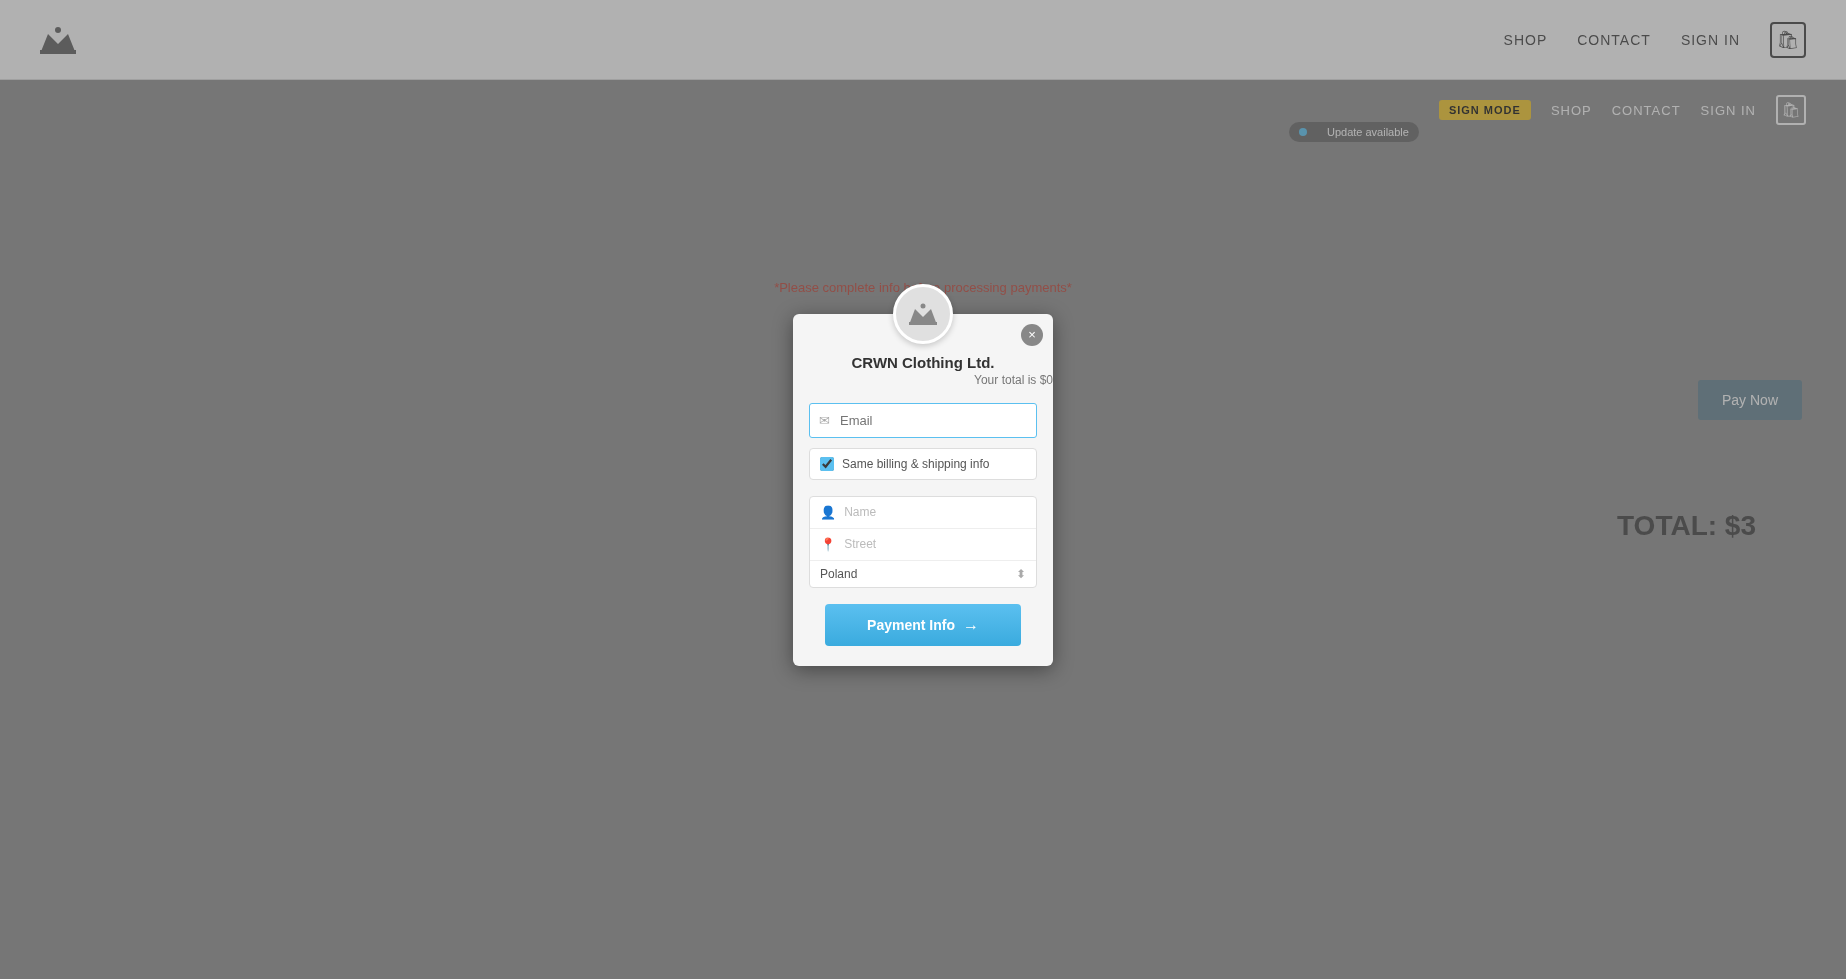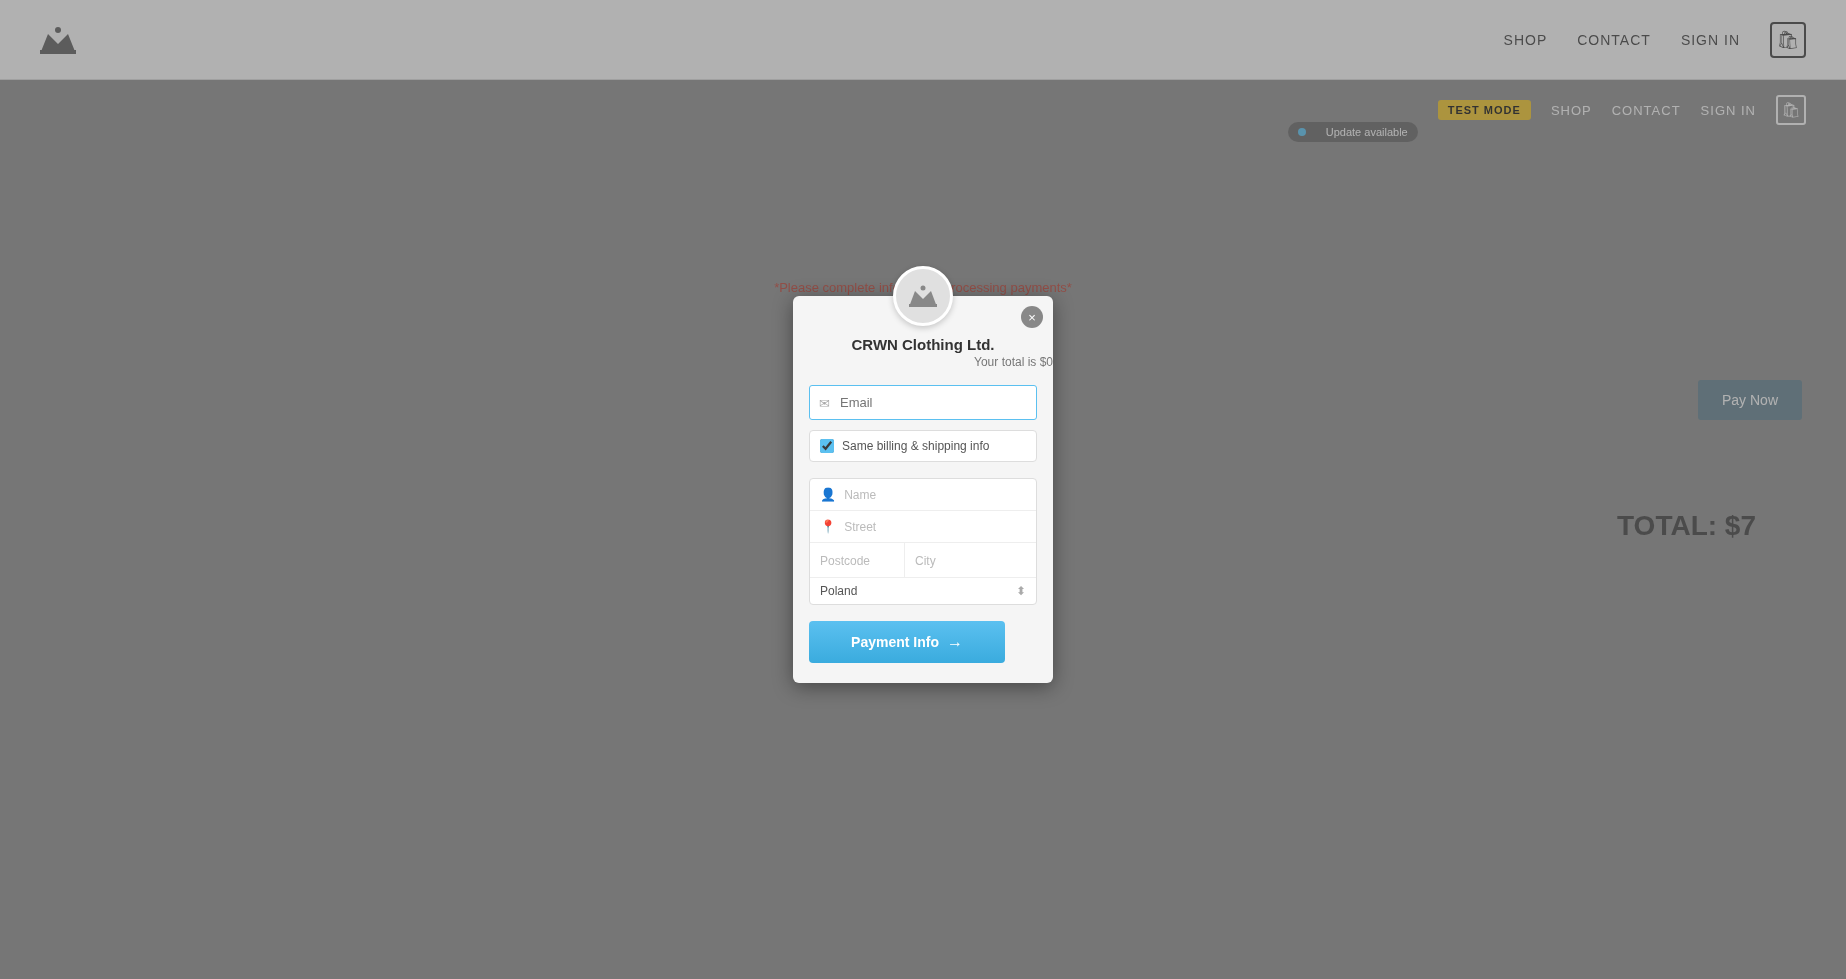--- a/index.html
+++ b/index.html
@@ -399,21 +399,21 @@
       border: none;
       border-radius: 4px;
       padding: 12px;
       font-size: 14px;
       font-weight: bold;
       cursor: pointer;
       display: flex;
       align-items: center;
       justify-content: center;
       gap: 8px;
-      margin: 0 0;
+      margin: 0 16px;
       width: calc(100% - 32px);
     }
 
     .payment-btn-arrow {
       font-size: 16px;
     }
 
     
     .crown-svg {
       width: 36px;
@@ -444,34 +444,34 @@
       <span>🛍</span>
     </div>
   </div>
 </div>
 
 <div class="secondary-header">
   <div class="update-badge">
     <div class="update-dot"></div>
     <span>Update available</span>
   </div>
-  <div class="test-mode-badge">TEST MODE</div>
+  <div class="test-mode-badge">SIGN MODE</div>
   <div class="secondary-nav">
     <a href="#">SHOP</a>
     <a href="#">CONTACT</a>
     <a href="#">SIGN IN</a>
     <div class="secondary-cart">
       <span>🛍</span>
     </div>
   </div>
 </div>
 
 <div class="bg-content">
   <div style="position:relative; height: 400px;">
-    <div class="total-line">TOTAL: $7</div>
+    <div class="total-line">TOTAL: $3</div>
     <div class="please-note" style="position:absolute; top:100px; left: 50%; transform:translateX(-50%); color:#c0392b; font-size:13px;">*Please complete info before processing payments*</div>
     <button class="pay-now-btn" style="position:absolute; right:4px; top:200px;">Pay Now</button>
   </div>
 </div>
 
 <div class="modal-overlay">
   <div class="modal">
 
     <div class="modal-logo-wrap">
       <div class="modal-logo-circle">
@@ -507,28 +507,20 @@
         <div class="name-row">
           <span class="field-icon">👤</span>
           <input class="field-input" type="text" placeholder="Name" style="">
         </div>
 
         <div class="street-row">
           <span class="field-icon">📍</span>
           <input class="field-input" type="text" placeholder="Street" style="">
         </div>
 
-        <div class="postcode-city-row">
-          <div class="postcode-input-wrap">
-            <input class="field-input" type="text" placeholder="Postcode" style="">
-          </div>
-          <div class="city-input-wrap">
-            <input class="field-input" type="text" placeholder="City" style="">
-          </div>
-        </div>
 
         <div class="country-row">
           <select class="country-select">
             <option value="Poland">Poland</option>
             <option value="United States">United States</option>
             <option value="Germany">Germany</option>
             <option value="France">France</option>
             <option value="United Kingdom">United Kingdom</option>
           </select>
           <span class="country-arrow">⬍</span>

